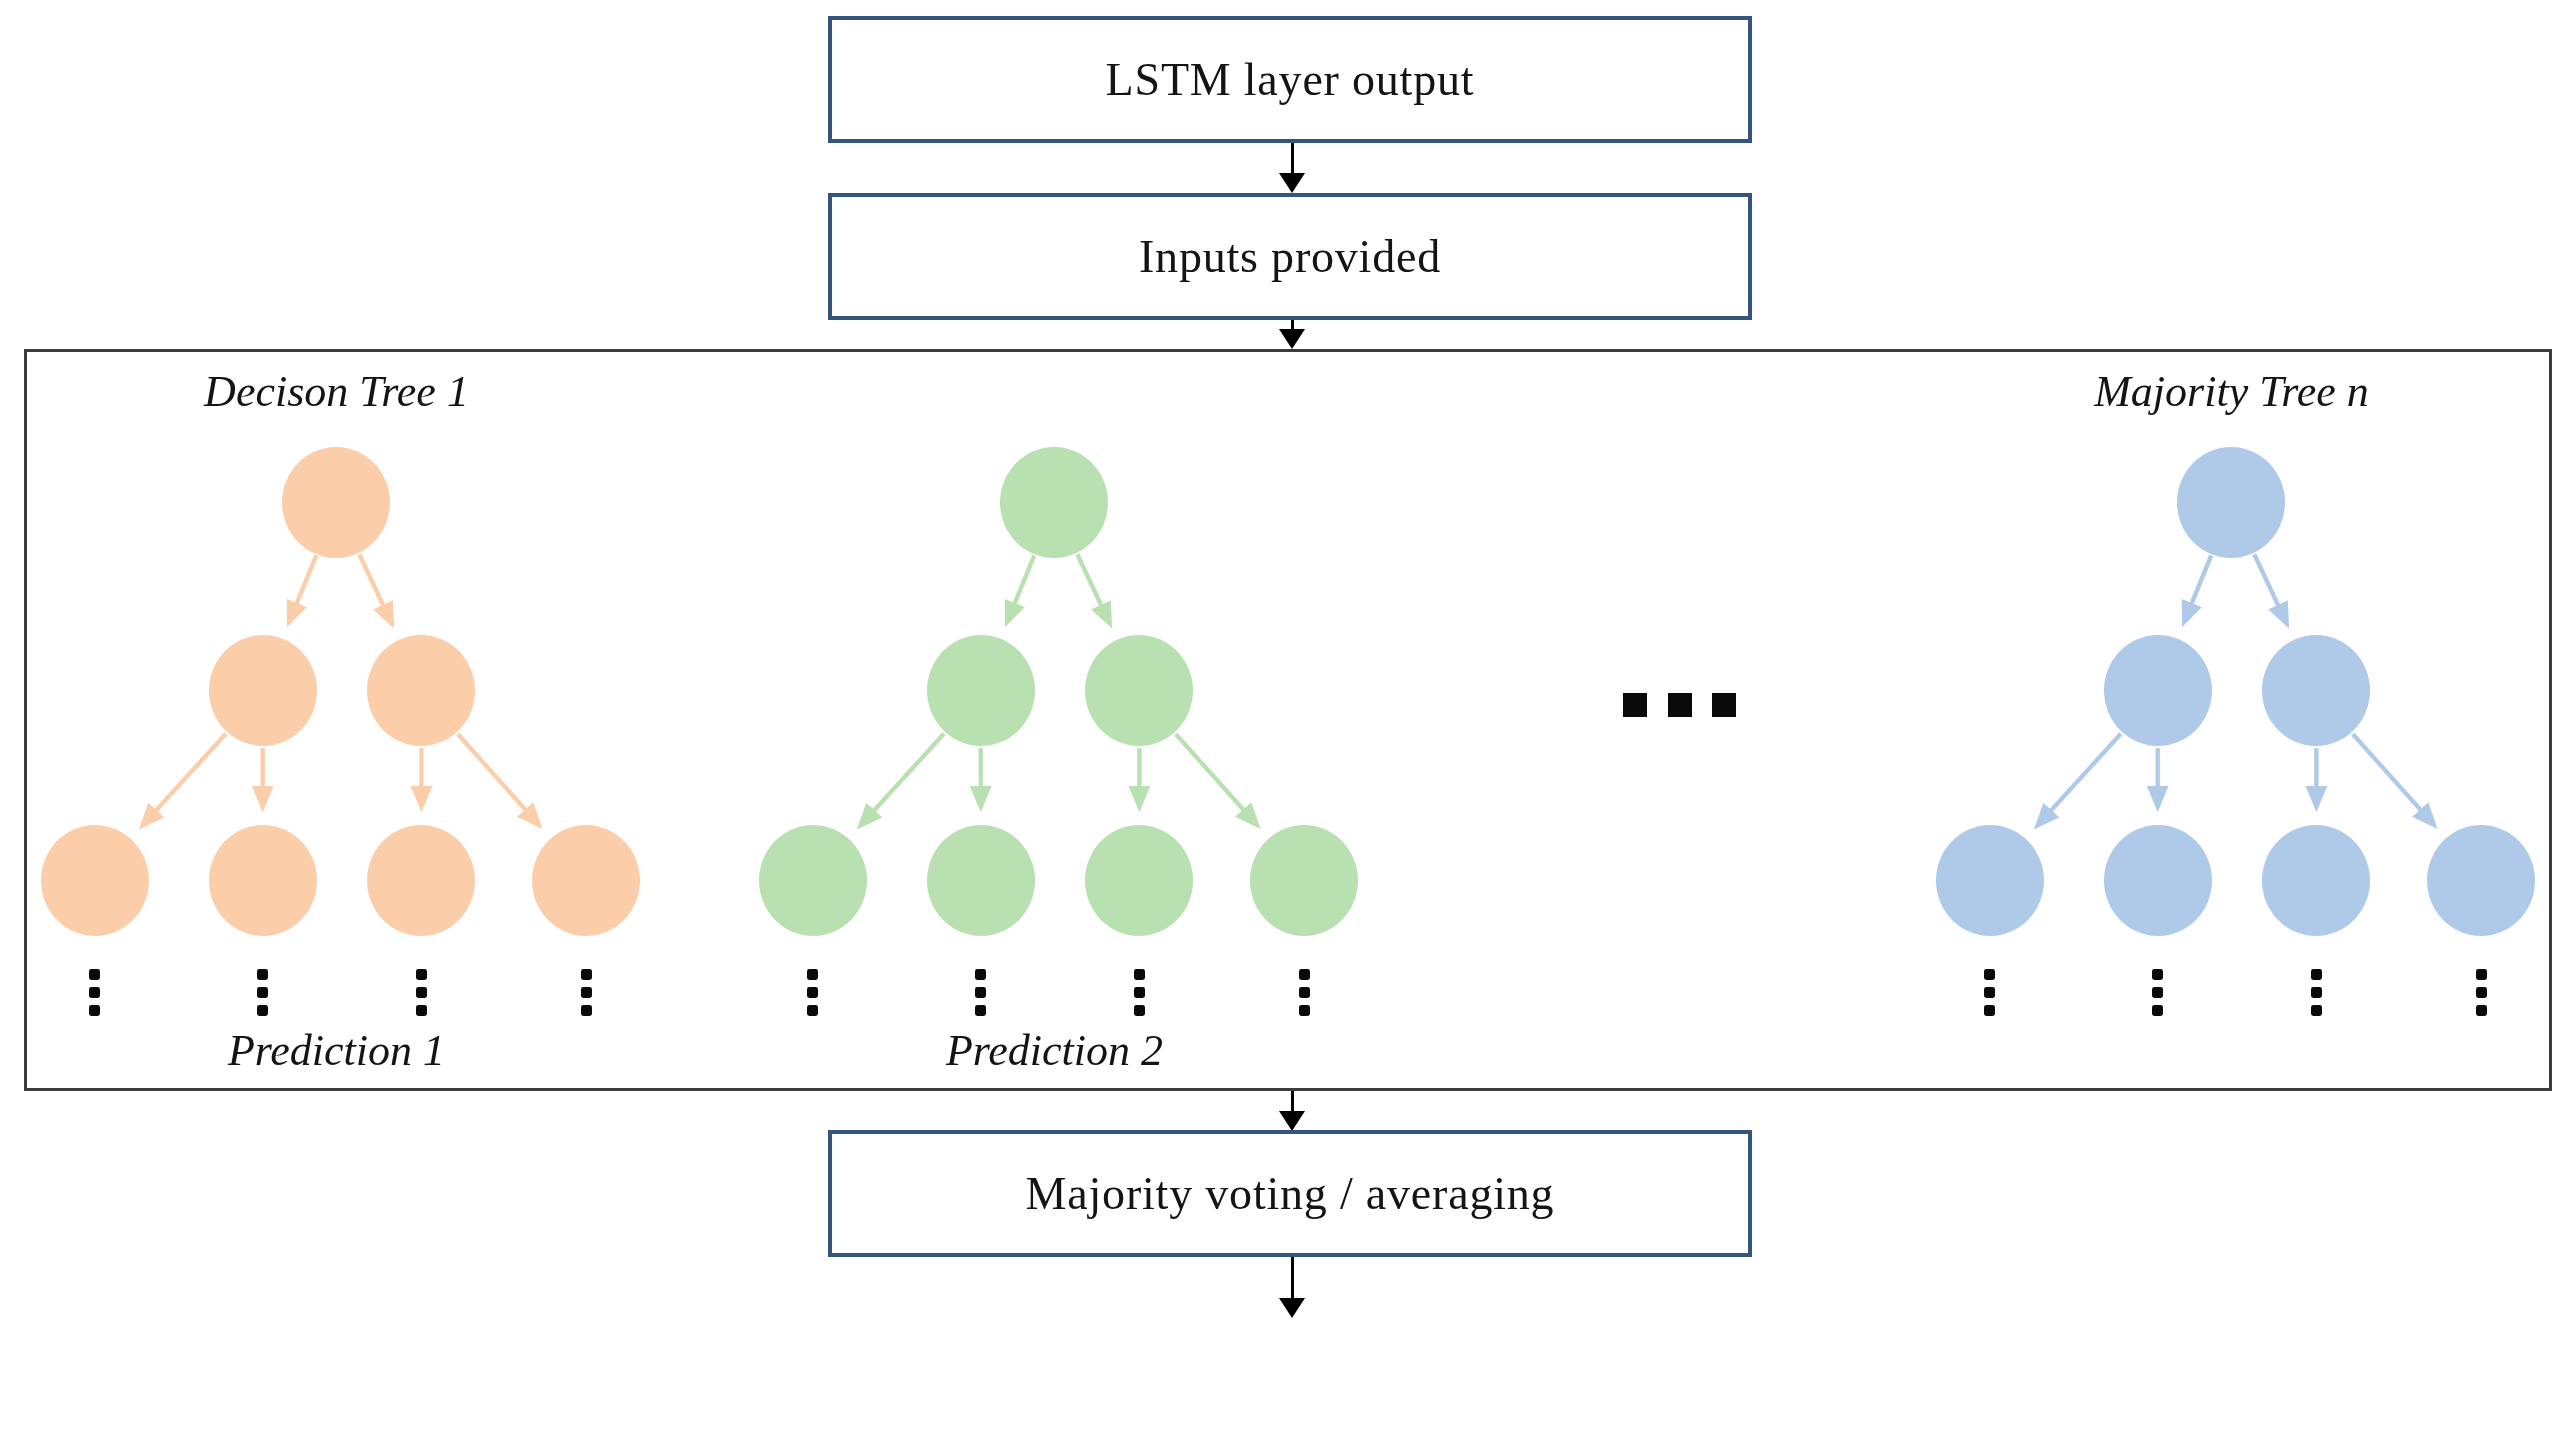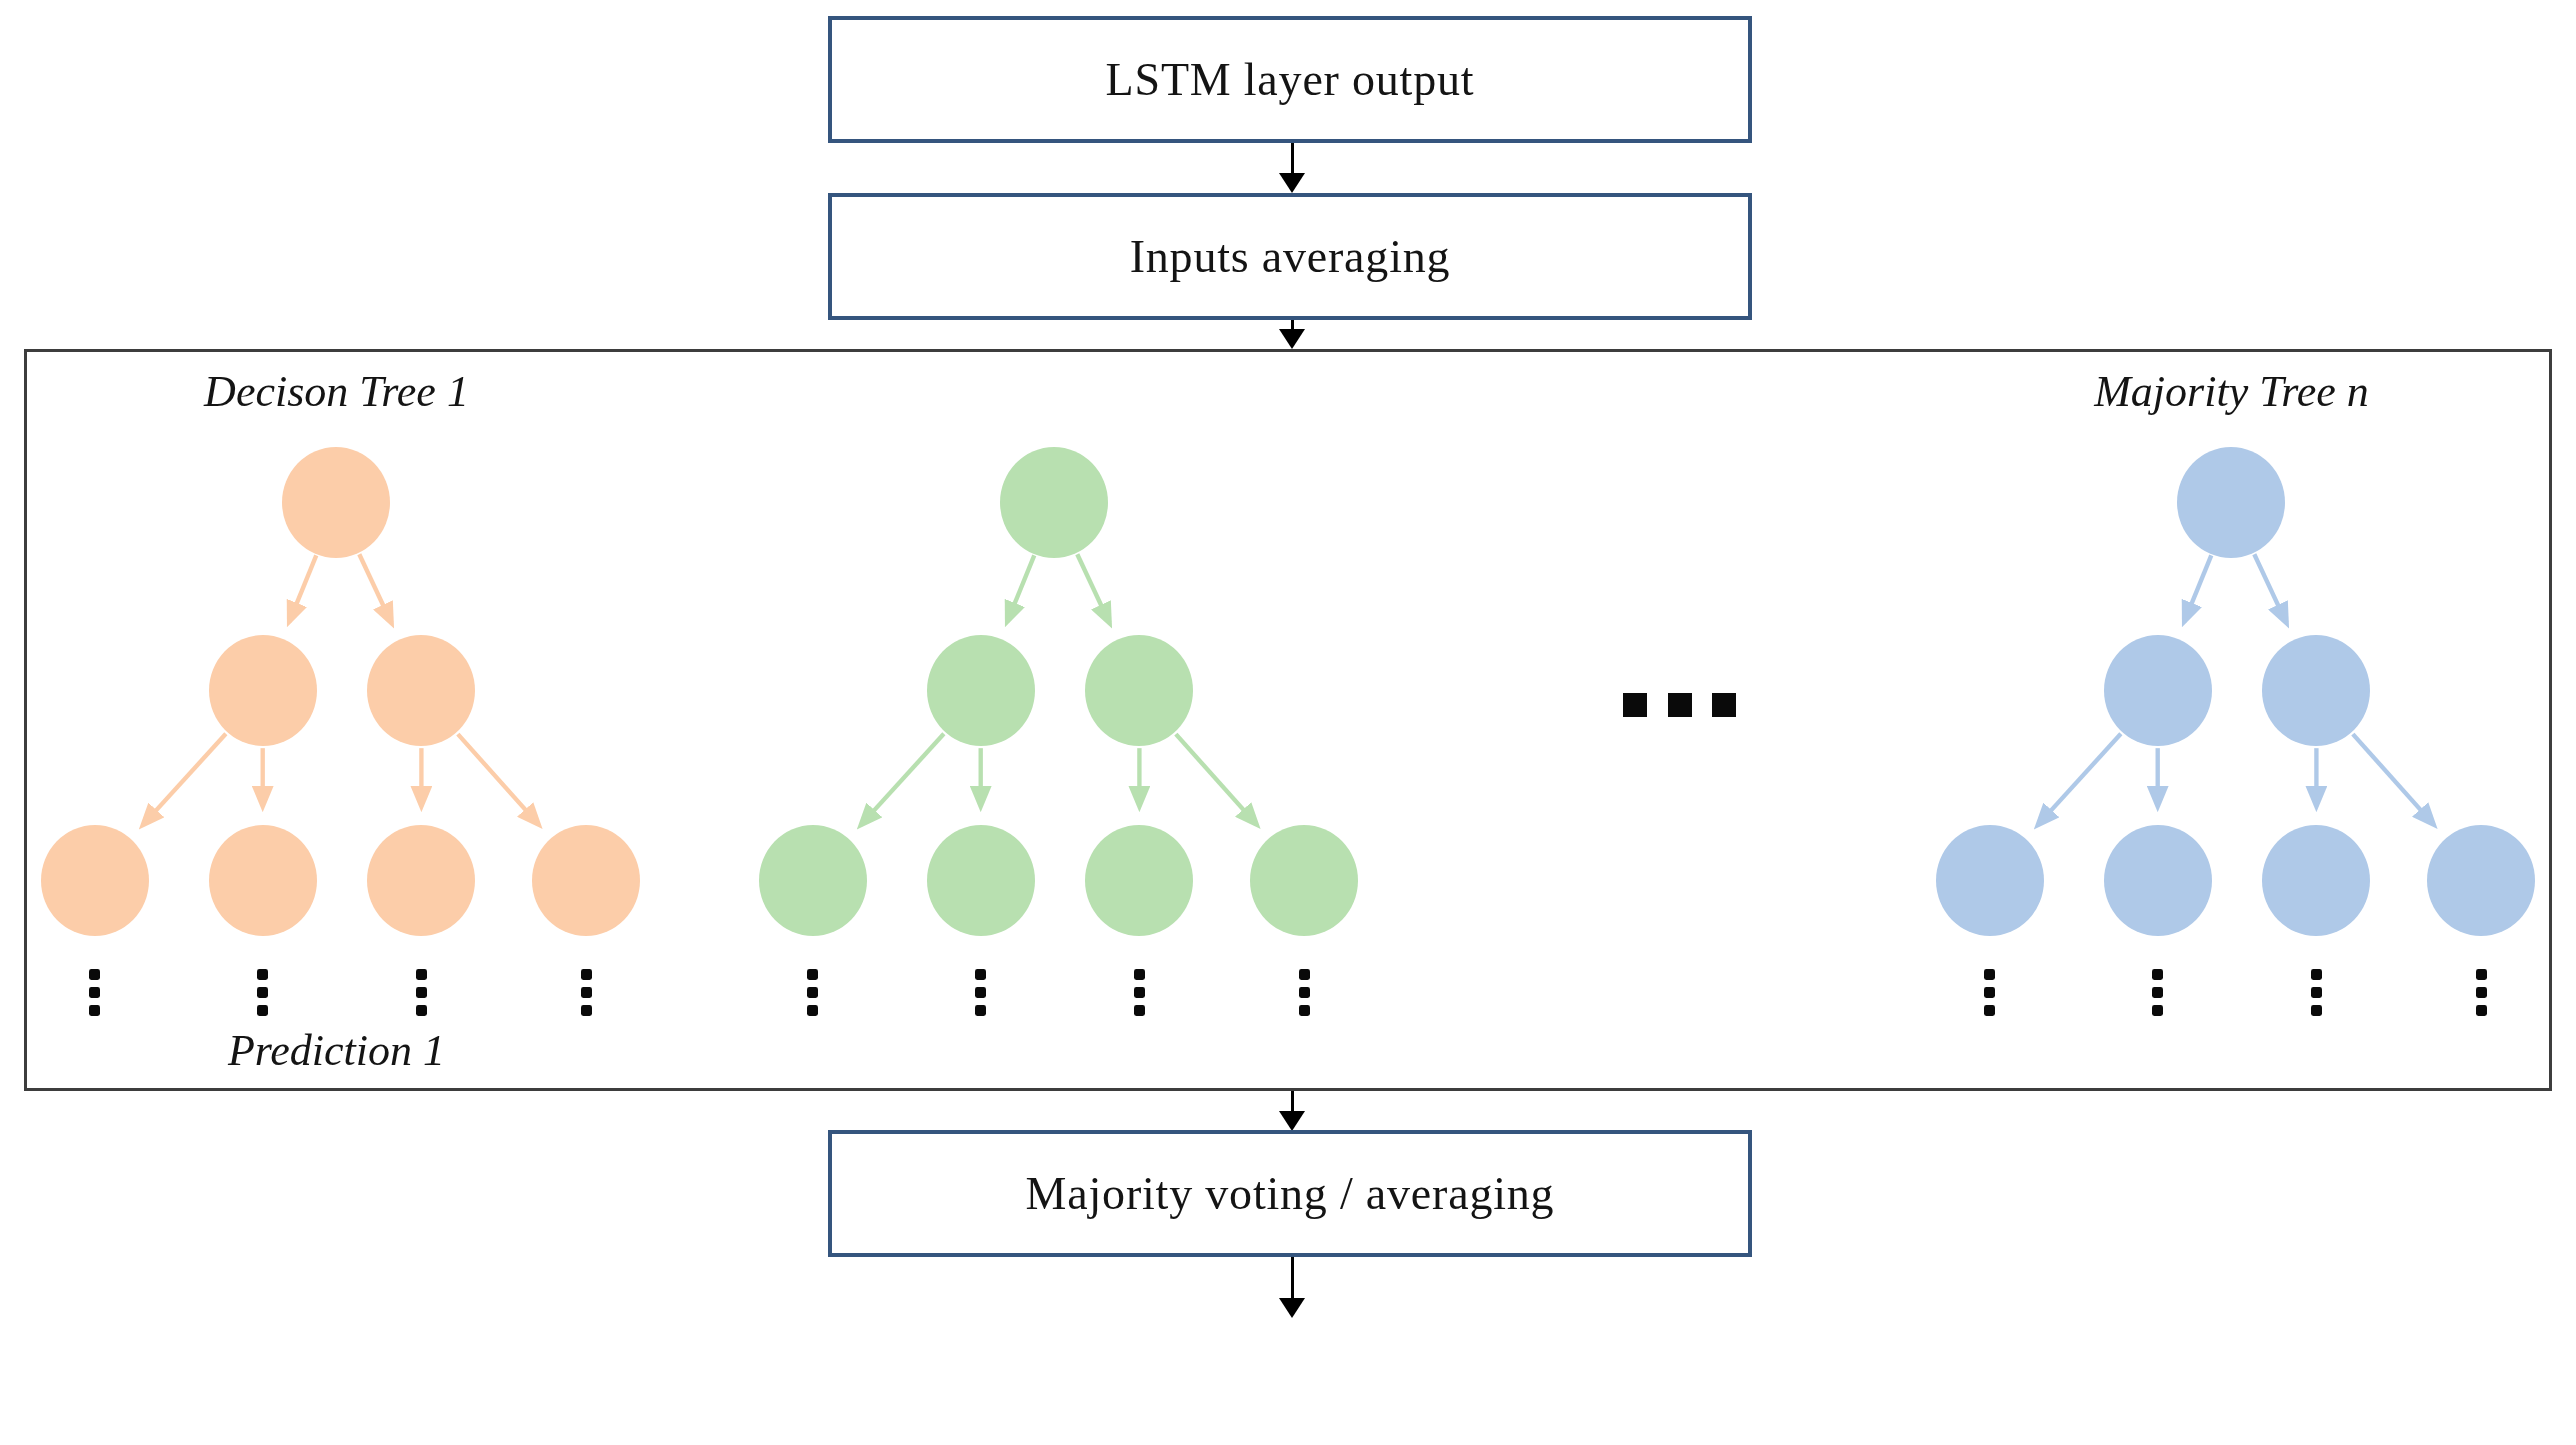--- a/index.html
+++ b/index.html
@@ -63,21 +63,21 @@
   <div class="flow-box" style="top:16px;height:127px;">
     <span>LSTM layer output</span>
   </div>
 
   <div class="varrow" style="left:1279px;top:143px;height:50px;">
     <div class="shaft"></div>
     <div class="head"></div>
   </div>
 
   <div class="flow-box" style="top:193px;height:127px;">
-    <span>Inputs averaging</span>
+    <span>Inputs provided</span>
   </div>
 
   <div class="varrow" style="left:1279px;top:320px;height:29px;">
     <div class="shaft"></div>
     <div class="head"></div>
   </div>
 
   <div class="forest"></div>
 
   <div id="trees">
@@ -132,20 +132,21 @@
               <path d="M0,0 L6,2.5 L0,5 z" fill="#B8E0B0"></path>
             </marker>
           </defs>
           <line x1="359.5230357989918" y1="260.06194447749255" x2="325.48401009275364" y2="343.44690582105136" stroke="#B8E0B0" stroke-width="5.5" marker-end="url(#arrow-1)"></line>
           <line x1="413.703217603204" y1="258.6686698062087" x2="454.2757711500748" y2="345.26590330856084" stroke="#B8E0B0" stroke-width="5.5" marker-end="url(#arrow-1)"></line>
           <line x1="245.54895582209951" y1="484.8631784510318" x2="141.04994377666924" y2="599.6786281333751" stroke="#B8E0B0" stroke-width="5.5" marker-end="url(#arrow-1)"></line>
           <line x1="292" y1="503" x2="292" y2="576" stroke="#B8E0B0" stroke-width="5.5" marker-end="url(#arrow-1)"></line>
           <line x1="492" y1="503" x2="492" y2="576" stroke="#B8E0B0" stroke-width="5.5" marker-end="url(#arrow-1)"></line>
           <line x1="537.9543855212726" y1="485.3120237671743" x2="639.6028076006132" y2="599.0926356373002" stroke="#B8E0B0" stroke-width="5.5" marker-end="url(#arrow-1)"></line>
         </svg>
+    <div class="pred-label">Prediction 2</div>
   <div class="node" style="left: 251px; top: 98px; background: rgb(184, 224, 176);"></div>
         <div class="node" style="left: 178px; top: 286px; background: rgb(184, 224, 176);"></div>
         <div class="node" style="left: 336px; top: 286px; background: rgb(184, 224, 176);"></div>
         <div class="node" style="left: 9.5px; top: 476px; background: rgb(184, 224, 176);"></div>
         <div class="node" style="left: 178px; top: 476px; background: rgb(184, 224, 176);"></div>
         <div class="node" style="left: 336px; top: 476px; background: rgb(184, 224, 176);"></div>
         <div class="node" style="left: 501px; top: 476px; background: rgb(184, 224, 176);"></div>
         <div class="vdots" style="left: 58px; top: 620px;">
           <i></i>
           <i></i>

